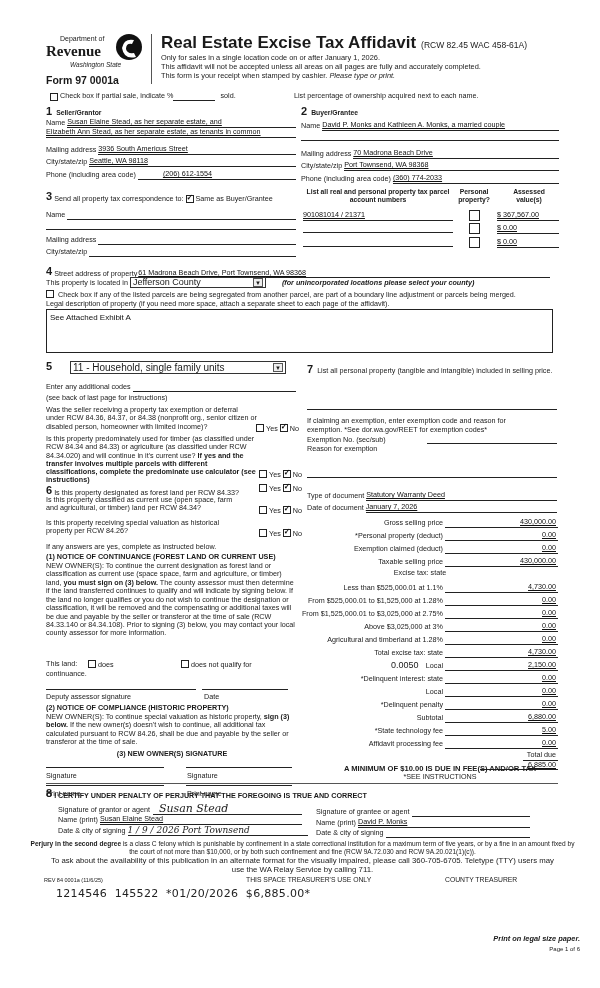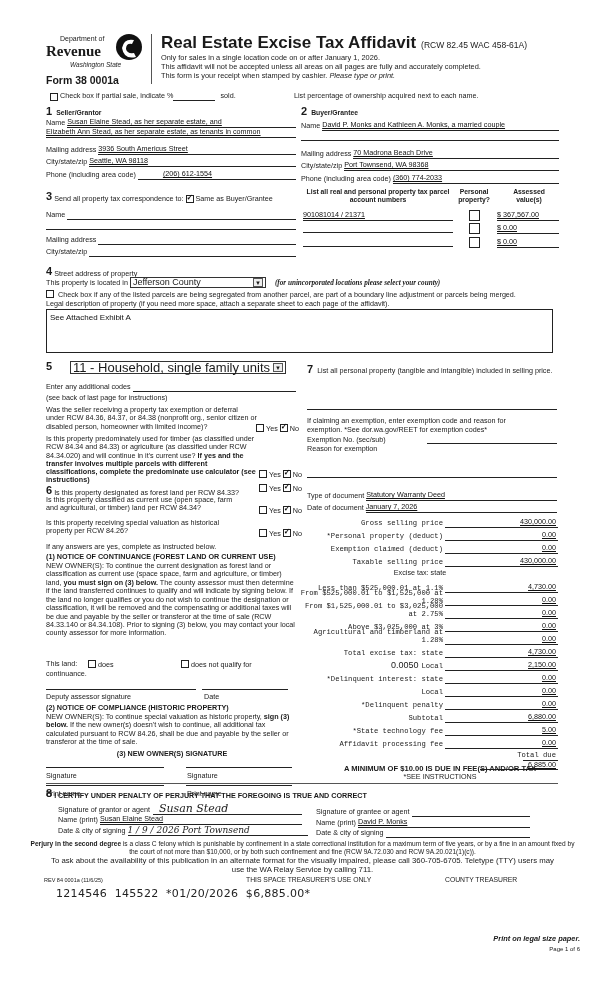--- a/index.html
+++ b/index.html
@@ -11,40 +11,40 @@
   .cb { display: inline-block; width: 8px; height: 8px; border: 1px solid #222; vertical-align: -1px; margin-right: 2px; background: #fff; position: relative; }
   .cb.checked::after { content: "✓"; position: absolute; left: 0px; top: -3px; font-size: 8px; font-weight: bold; color: #111; }
   .bigcb { width: 11px; height: 11px; }
   .secnum { font-size: 11px; font-weight: bold; margin-right: 2px; }
   .bold { font-weight: bold; }
   .ital { font-style: italic; }
   .center { text-align: center; }
   .right { text-align: right; }
   .row { display: flex; align-items: flex-end; }
   .tax-row { position: absolute; left: 300px; width: 258px; height: 11px; display: flex; align-items: flex-end; }
-  .tax-row .lbl { flex: 1; text-align: right; padding-right: 2px; font-family: Liberation Mono, monospace; }
+  .tax-row .lbl { flex: 1; text-align: right; padding-right: 2px; }
   .tax-row .val { width: 78px; border-bottom: 1px solid #222; text-align: right; padding-right: 2px; text-decoration: underline; }
   .tax-row .dash { width: 35px; border-bottom: 1px solid #222; }
   .select { border: 1px solid #333; background: #fff; display: flex; align-items: center; justify-content: space-between; padding: 0 2px; }
   .select .arrow { width: 10px; height: 9px; border: 1px solid #555; font-size: 6px; line-height: 8px; text-align: center; background: #eee; }
   .sig { font-family: "DejaVu Serif", serif; font-style: italic; }
 </style>
 </head>
 <body>
 
 <div class="abs" style="left:44px;top:32px;width:100px;height:50px;">
   <div style="position:absolute;left:16px;top:3px;font-size:7px;">Department of</div>
   <div style="position:absolute;left:2px;top:10px;font-size:15px;font-weight:bold;font-family:'Liberation Serif',serif;">Revenue</div>
   <svg style="position:absolute;left:70px;top:0px;" width="30" height="30" viewBox="0 0 30 30">
     <circle cx="15" cy="15" r="13" fill="#111"></circle>
     <path d="M8 16 Q10 6 20 8 L18 12 Q12 11 12 17 Q13 22 20 21 L22 25 Q10 28 8 16Z" fill="#fff"></path>
   </svg>
   <div style="position:absolute;left:26px;top:29px;font-size:6.5px;font-style:italic;">Washington State</div>
 </div>
-<div class="abs" style="left:46px;top:74px;font-size:10.5px;font-weight:bold;">Form 38 0001a</div>
+<div class="abs" style="left:46px;top:74px;font-size:10.5px;font-weight:bold;">Form 97 0001a</div>
 <div class="abs" style="left:151px;top:34px;width:1px;height:50px;background:#555;"></div>
 <div class="abs" style="left:161px;top:33px;white-space:nowrap;">
   <span style="font-size:17px;font-weight:bold;">Real Estate Excise Tax Affidavit</span>
   <span style="font-size:8.5px;margin-left:3px;">(RCW 82.45 WAC 458-61A)</span>
 </div>
 <div class="abs" style="left:161px;top:54px;font-size:7.4px;">Only for sales in a single location code on or after January 1, 2026.</div>
 <div class="abs" style="left:161px;top:63px;font-size:7.4px;white-space:nowrap;">This affidavit will not be accepted unless all areas on all pages are fully and accurately completed.</div>
 <div class="abs" style="left:161px;top:72px;font-size:7.4px;white-space:nowrap;">
   <span>This form is your receipt when stamped by cashier.</span>
   <span class="ital">Please type or print.</span>
@@ -140,41 +140,42 @@
 </div>
 <div class="abs" style="left:303px;top:238px;width:256px;height:12px;">
   <span class="abs line" style="left:0;top:0;width:150px;height:9px;"></span>
   <span class="abs cb bigcb" style="left:166px;top:-1px;"></span>
   <span class="abs fill line" style="left:194px;top:0;width:62px;">$ 0.00</span>
 </div>
 
 <div class="abs row" style="left:46px;top:265px;width:504px;">
   <span class="secnum">4</span>
   <span style="white-space:nowrap;">Street address of property</span>
+  <span class="fill line" style="flex:1;margin-left:1px;">61 Madrona Beach Drive, Port Townsend, WA 98368</span>
 </div>
 <div class="abs row" style="left:46px;top:277px;white-space:nowrap;">
   <span style="margin-right:2px;">This property is located in</span>
   <div class="select" style="width:136px;height:11px;">
     <span style="font-size:9px;">Jefferson County</span>
     <span class="arrow">▼</span>
   </div>
-  <span class="bold ital" style="margin-left:9px;font-family:Liberation Serif, serif;">(for unincorporated locations please select your county)</span>
+  <span class="bold ital" style="margin-left:16px;">(for unincorporated locations please select your county)</span>
 </div>
 <div class="abs" style="left:46px;top:290px;white-space:nowrap;">
   <span class="cb"></span>
   <span>Check box if any of the listed parcels are being segregated from another parcel, are part of a boundary line adjustment or parcels being merged.</span>
 </div>
 <div class="abs" style="left:46px;top:300px;white-space:nowrap;">Legal description of property (if you need more space, attach a separate sheet to each page of the affidavit).</div>
 <div class="abs" style="left:46px;top:309px;width:507px;height:44px;border:1px solid #222;padding:3px;">
   <span class="fill" style="text-decoration:none;font-size:8px;">See Attached Exhibit A</span>
 </div>
 
 <div class="abs" style="left:46px;top:360px;font-size:11px;font-weight:bold;">5</div>
 <div class="select abs" style="left:70px;top:361px;width:216px;height:13px;">
-  <span style="font-size:13px;">11 - Household, single family units</span>
+  <span style="font-size:10px;">11 - Household, single family units</span>
   <span class="arrow">▼</span>
 </div>
 <div class="abs row" style="left:46px;top:383px;width:250px;">
   <span>Enter any additional codes</span>
   <span class="line" style="flex:1;margin-left:2px;height:8px;"></span>
 </div>
 <div class="abs" style="left:46px;top:394px;">(see back of last page for instructions)</div>
 <div class="abs" style="left:46px;top:406px;width:212px;line-height:1.15;">Was the seller receiving a property tax exemption or deferral under RCW 84.36, 84.37, or 84.38 (nonprofit org., senior citizen or disabled person, homeowner with limited income)?</div>
 <div class="abs" style="left:256px;top:424px;white-space:nowrap;">
   <span class="cb"></span><span>Yes</span>

